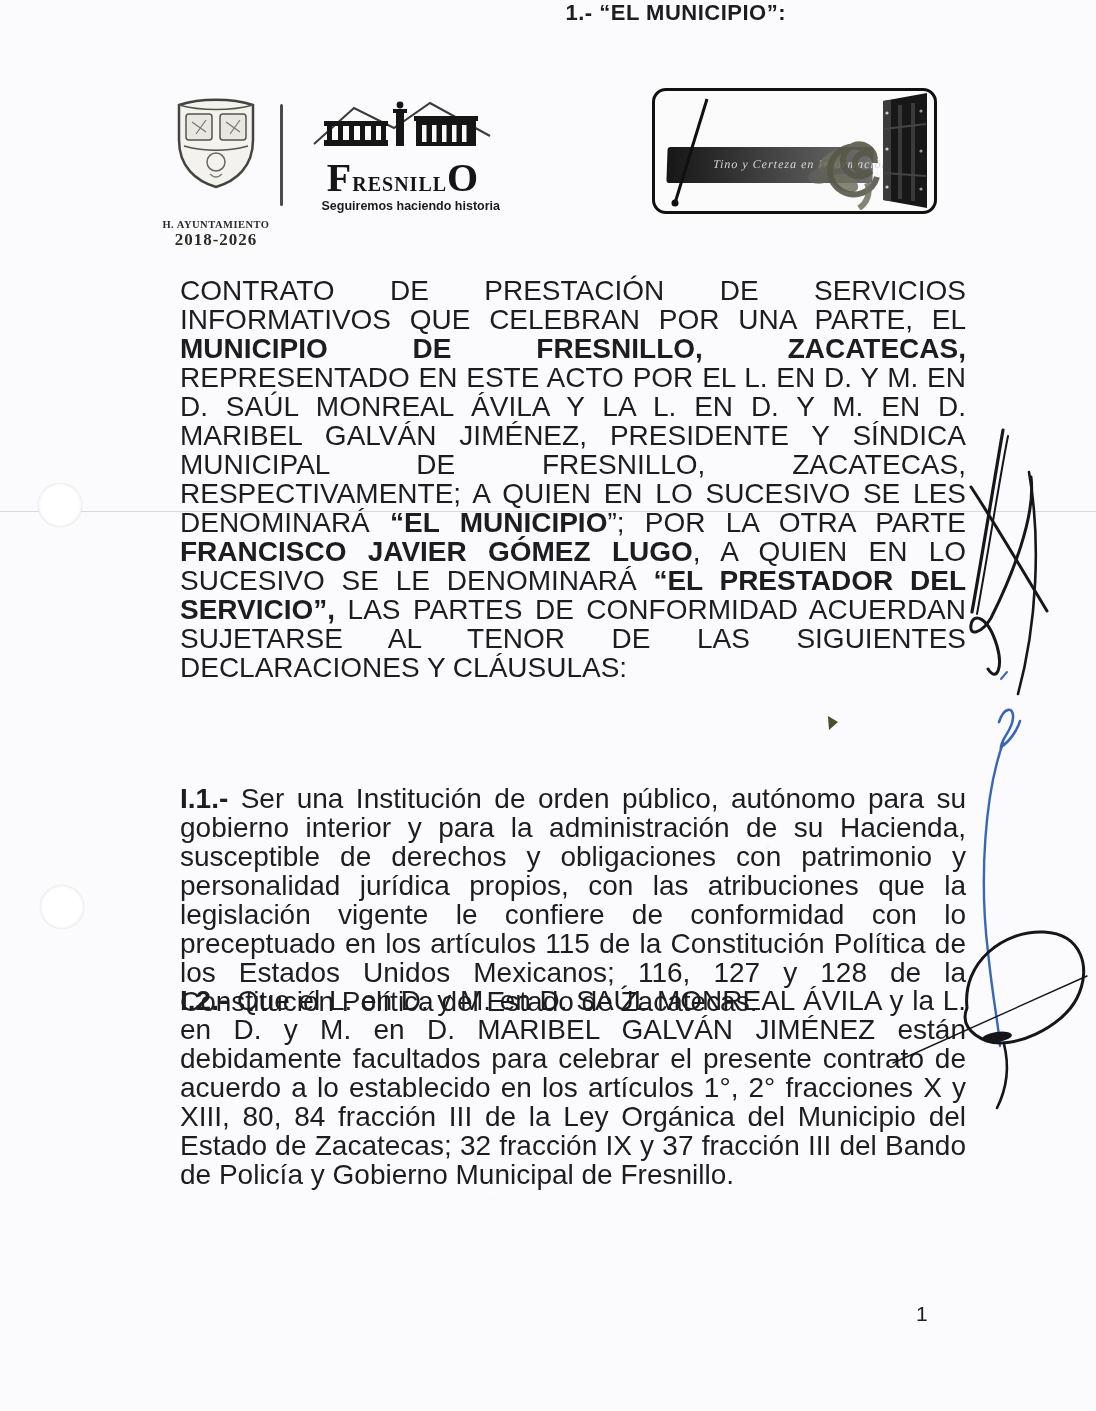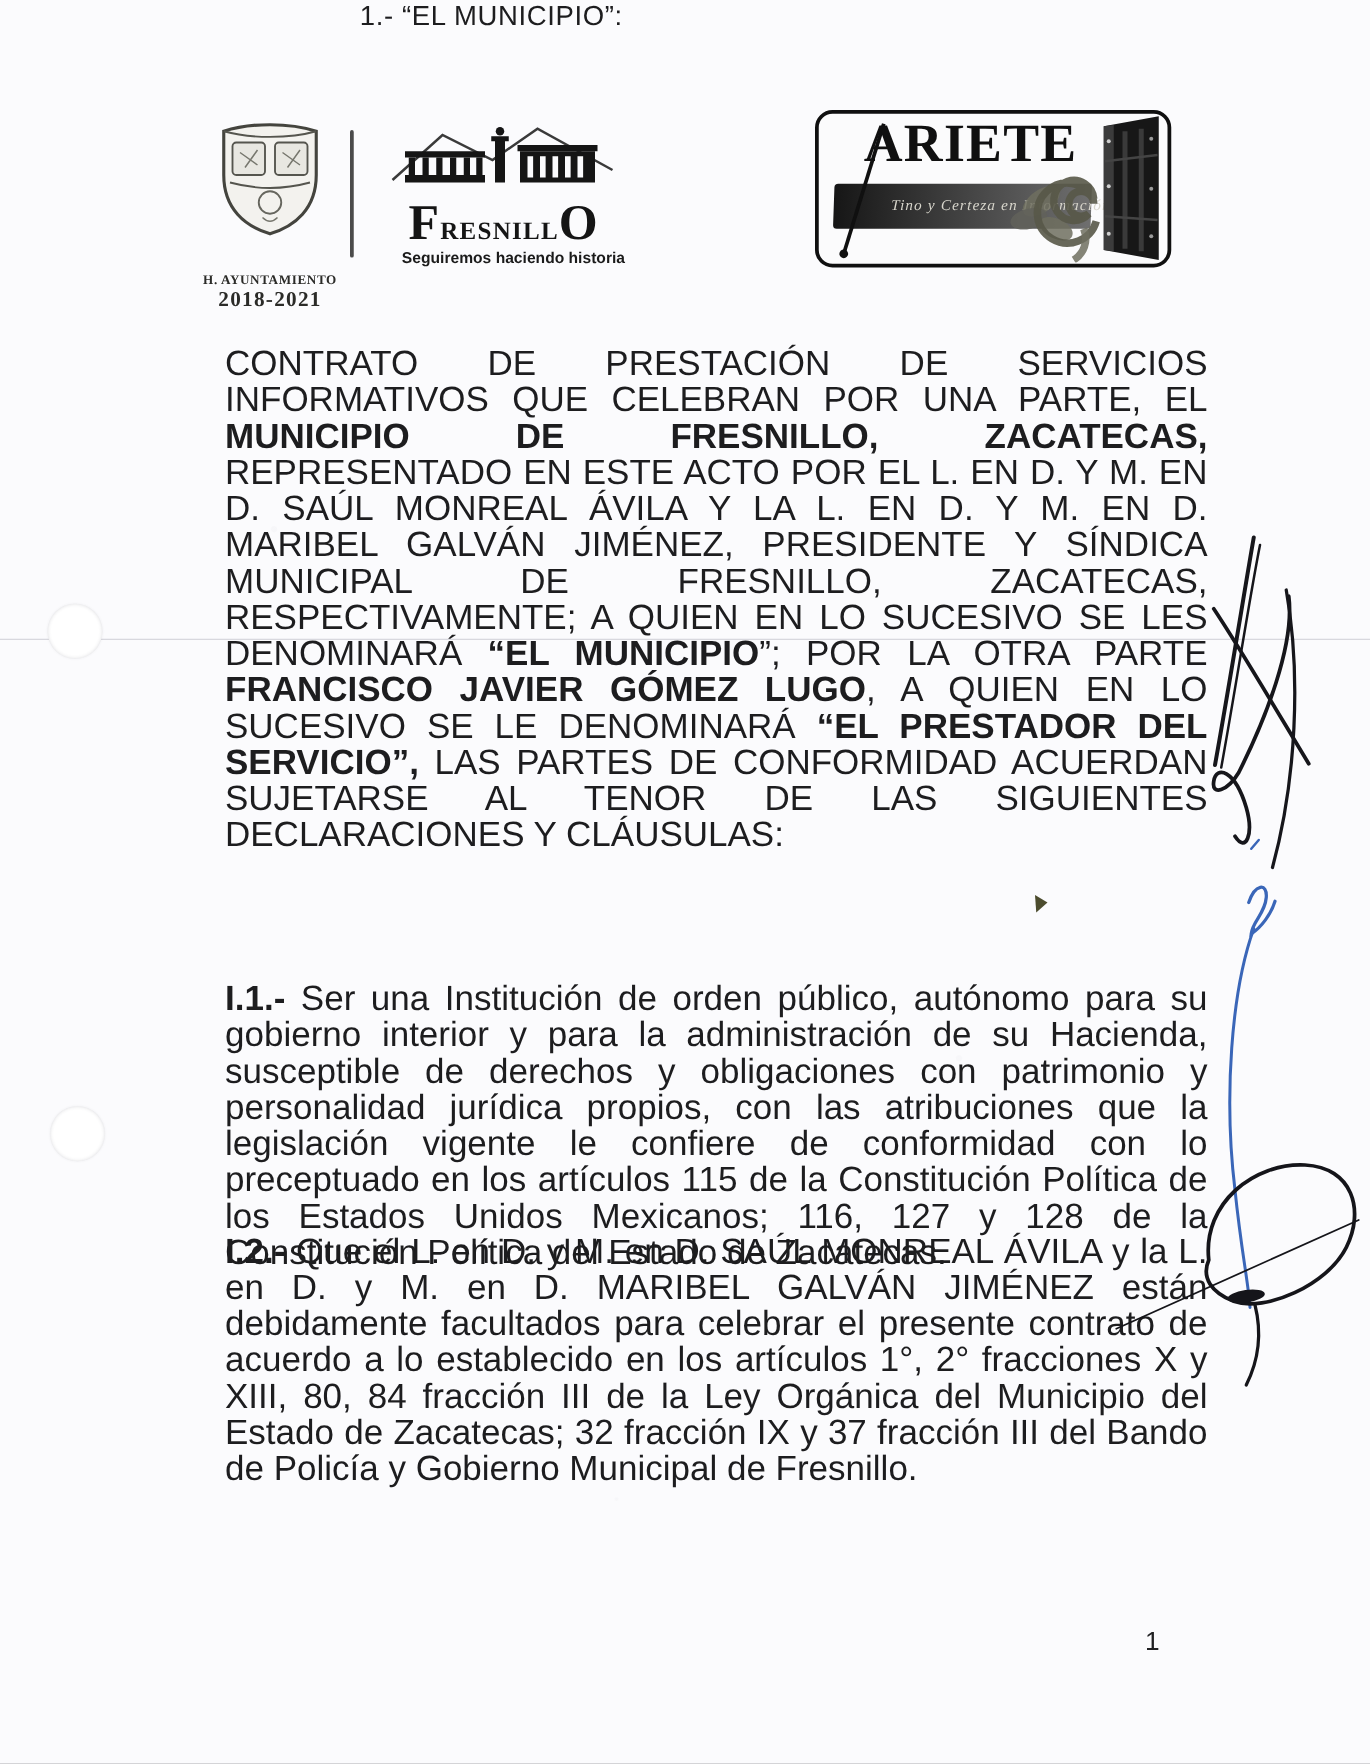--- a/index.html
+++ b/index.html
@@ -23,21 +23,21 @@
     margin-left:22px;
   }
   .para .b{font-weight:bold;}
   #intro{top:248px;}
   #declaraciones{
     top:592px;left:158px;width:786px;
     text-align:center;font-weight:bold;font-size:22px;letter-spacing:8px;
   }
   #section1{
     top:678px;left:158px;width:786px;
-    font-weight:normal;font-size:22px;letter-spacing:0.5px;text-align:center;
+    font-weight:bold;font-size:22px;letter-spacing:0.5px;text-align:right;
   }
   #clause-i1{top:756px;}
   #clause-i2{top:958px;}
   #clause-i3{top:1152px;}
   #page-number{
     position:absolute;left:916px;top:1302px;
     font-size:21px;color:#202022;
   }
   
   .crest-svg{position:absolute;left:170px;top:94px;}
@@ -109,21 +109,21 @@
     <rect x="16" y="20" width="26" height="26" rx="3" fill="#e8e7e1" stroke="#55554e" stroke-width="1.5"></rect>
     <rect x="50" y="20" width="26" height="26" rx="3" fill="#e8e7e1" stroke="#55554e" stroke-width="1.5"></rect>
     <path d="M22,28 l14,10 M36,26 l-10,14" stroke="#77776e" stroke-width="1.2" fill="none"></path>
     <path d="M56,28 l14,10 M70,26 l-10,14" stroke="#77776e" stroke-width="1.2" fill="none"></path>
     <path d="M14,52 C36,58 56,58 78,52" fill="none" stroke="#55554e" stroke-width="1.5"></path>
     <circle cx="46" cy="68" r="9" fill="none" stroke="#66665e" stroke-width="1.5"></circle>
     <path d="M40,80 C44,84 48,84 52,80" fill="none" stroke="#77776e" stroke-width="1.2"></path>
   </svg>
   <div class="crest-caption">
     <div class="l1">H. AYUNTAMIENTO</div>
-    <div class="l2">2018-2021</div>
+    <div class="l2">2018-2026</div>
   </div>
 
   <div class="header-divider"></div>
 
   <svg class="monument-svg" width="180" height="64" viewBox="0 0 180 64">
     <path d="M2,44 L42,8 L82,28 L118,3 L178,36" fill="none" stroke="#3a3a3a" stroke-width="2"></path>
     <rect x="12" y="21" width="64" height="5" fill="#151515"></rect>
     <rect x="12" y="40" width="64" height="6" fill="#151515"></rect>
     <rect x="15" y="26" width="5" height="14" fill="#151515"></rect>
     <rect x="26" y="26" width="5" height="14" fill="#151515"></rect>
@@ -139,21 +139,20 @@
     <rect x="110" y="25" width="4.5" height="17" fill="#fbfbfd"></rect>
     <rect x="120" y="25" width="4.5" height="17" fill="#fbfbfd"></rect>
     <rect x="130" y="25" width="4.5" height="17" fill="#fbfbfd"></rect>
     <rect x="140" y="25" width="4.5" height="17" fill="#fbfbfd"></rect>
     <rect x="150" y="25" width="4.5" height="17" fill="#fbfbfd"></rect>
   </svg>
   <div class="fres-name"><span class="big">F</span><span class="mid">RESNILL</span><span class="big">O</span></div>
   <div class="fres-tag">Seguiremos haciendo historia</div>
 
   <div class="ariete">
-    <div class="ariete-name">ARIETE</div>
     <div class="ariete-bar">
       <span class="ariete-tagline">Tino y Certeza en Información</span>
     </div>
     <svg class="ariete-art" width="278" height="119" viewBox="0 0 278 119">
 
       <line x1="20" y1="112" x2="52" y2="8" stroke="#101010" stroke-width="3"></line>
       <circle cx="20" cy="112" r="3.5" fill="#101010"></circle>
 
       <g>
         <ellipse cx="178" cy="70" rx="17" ry="9" transform="rotate(-35 178 70)" fill="#6e6e5f" opacity="0.85"></ellipse>

